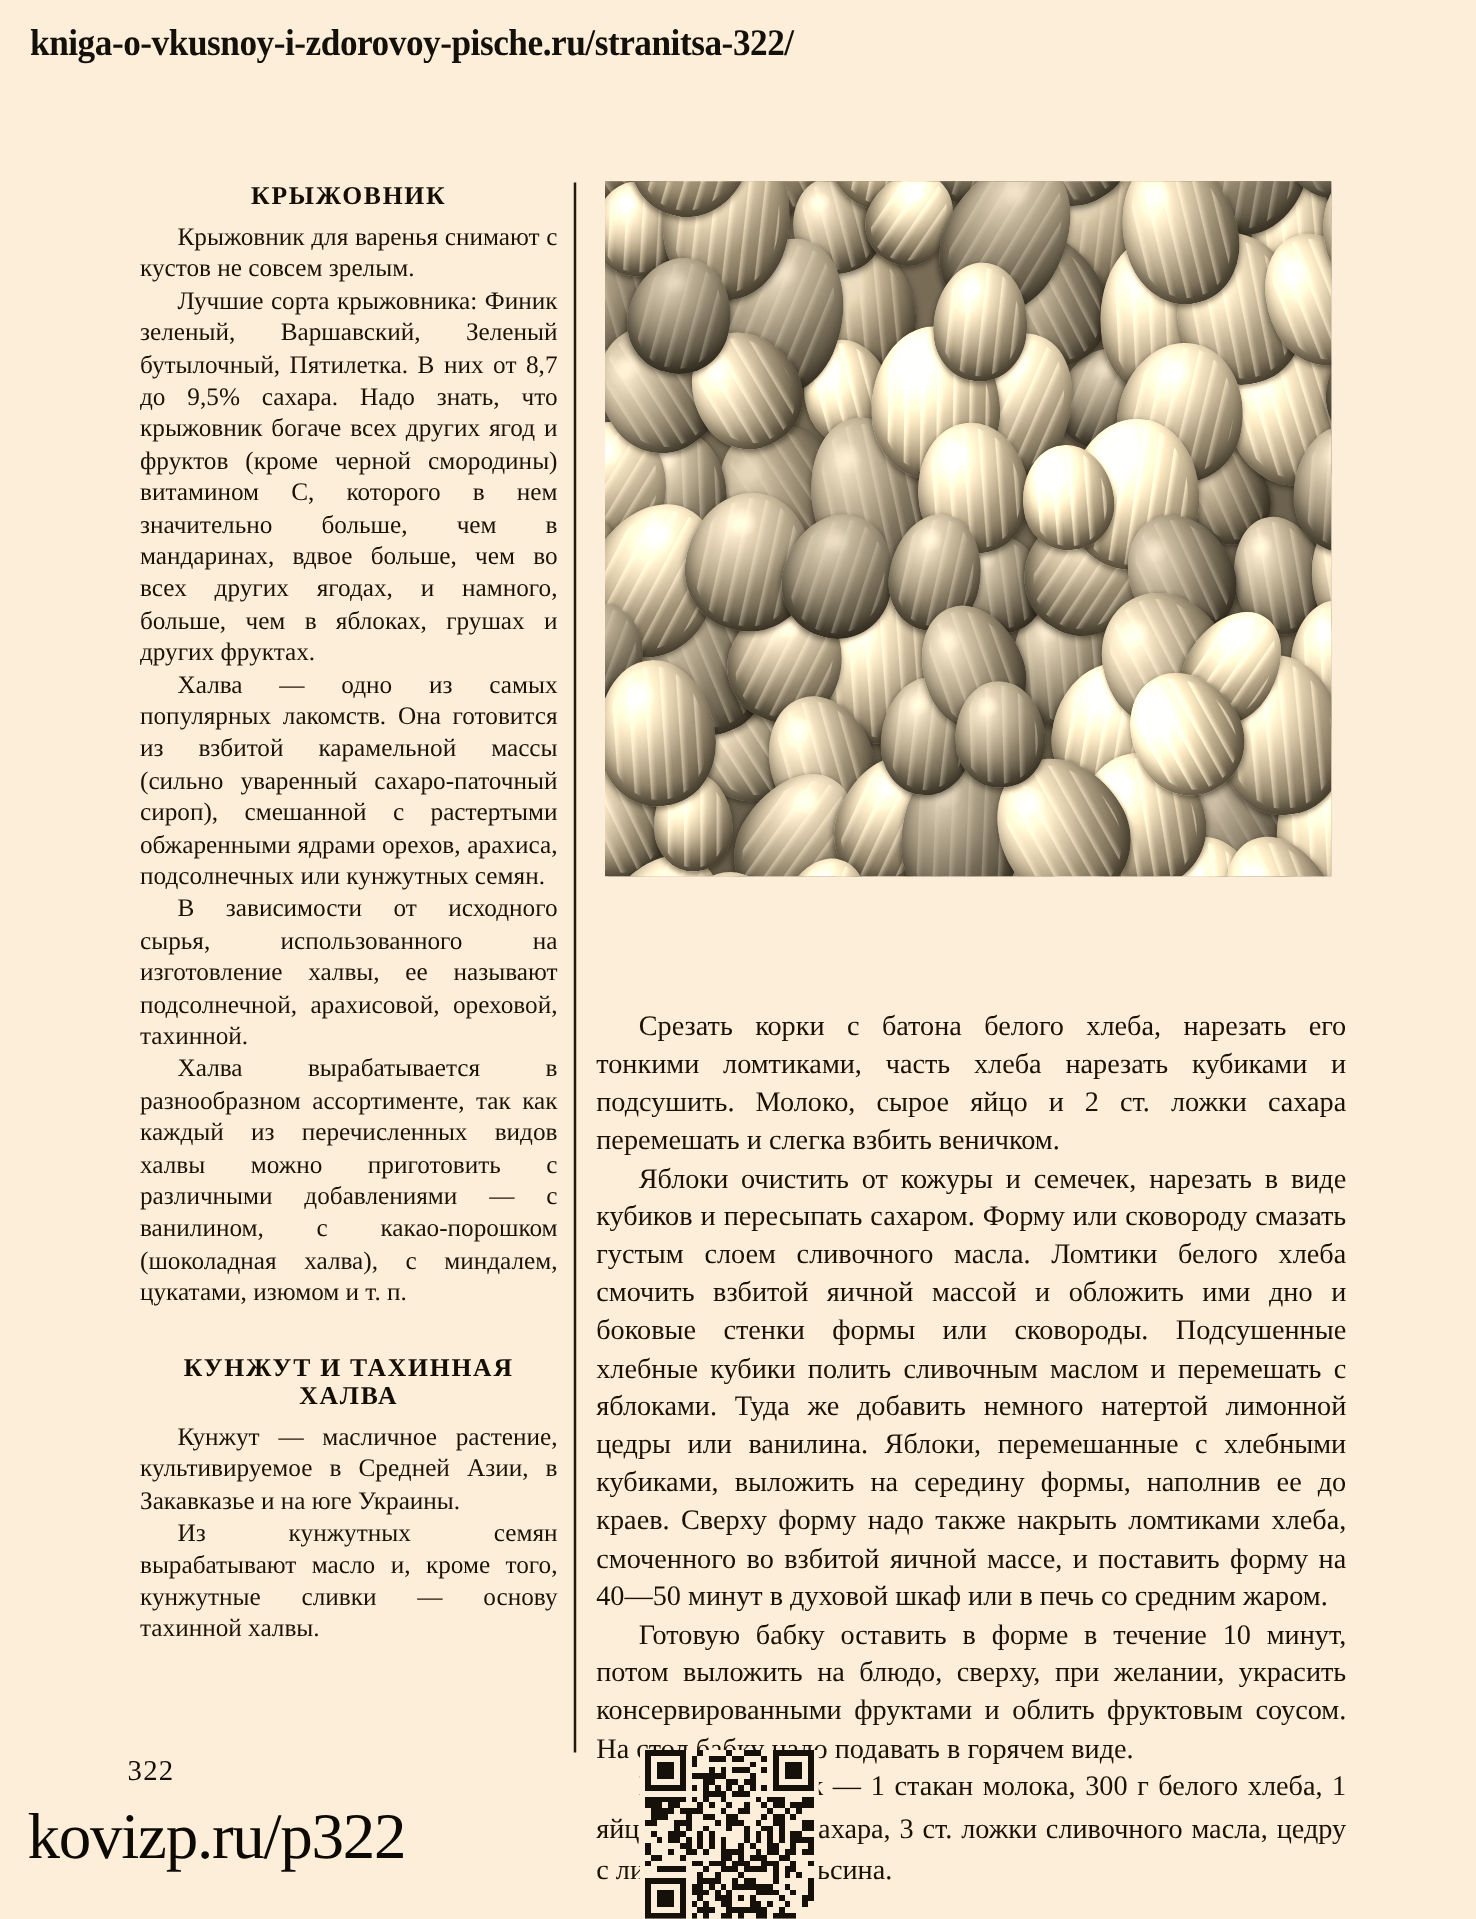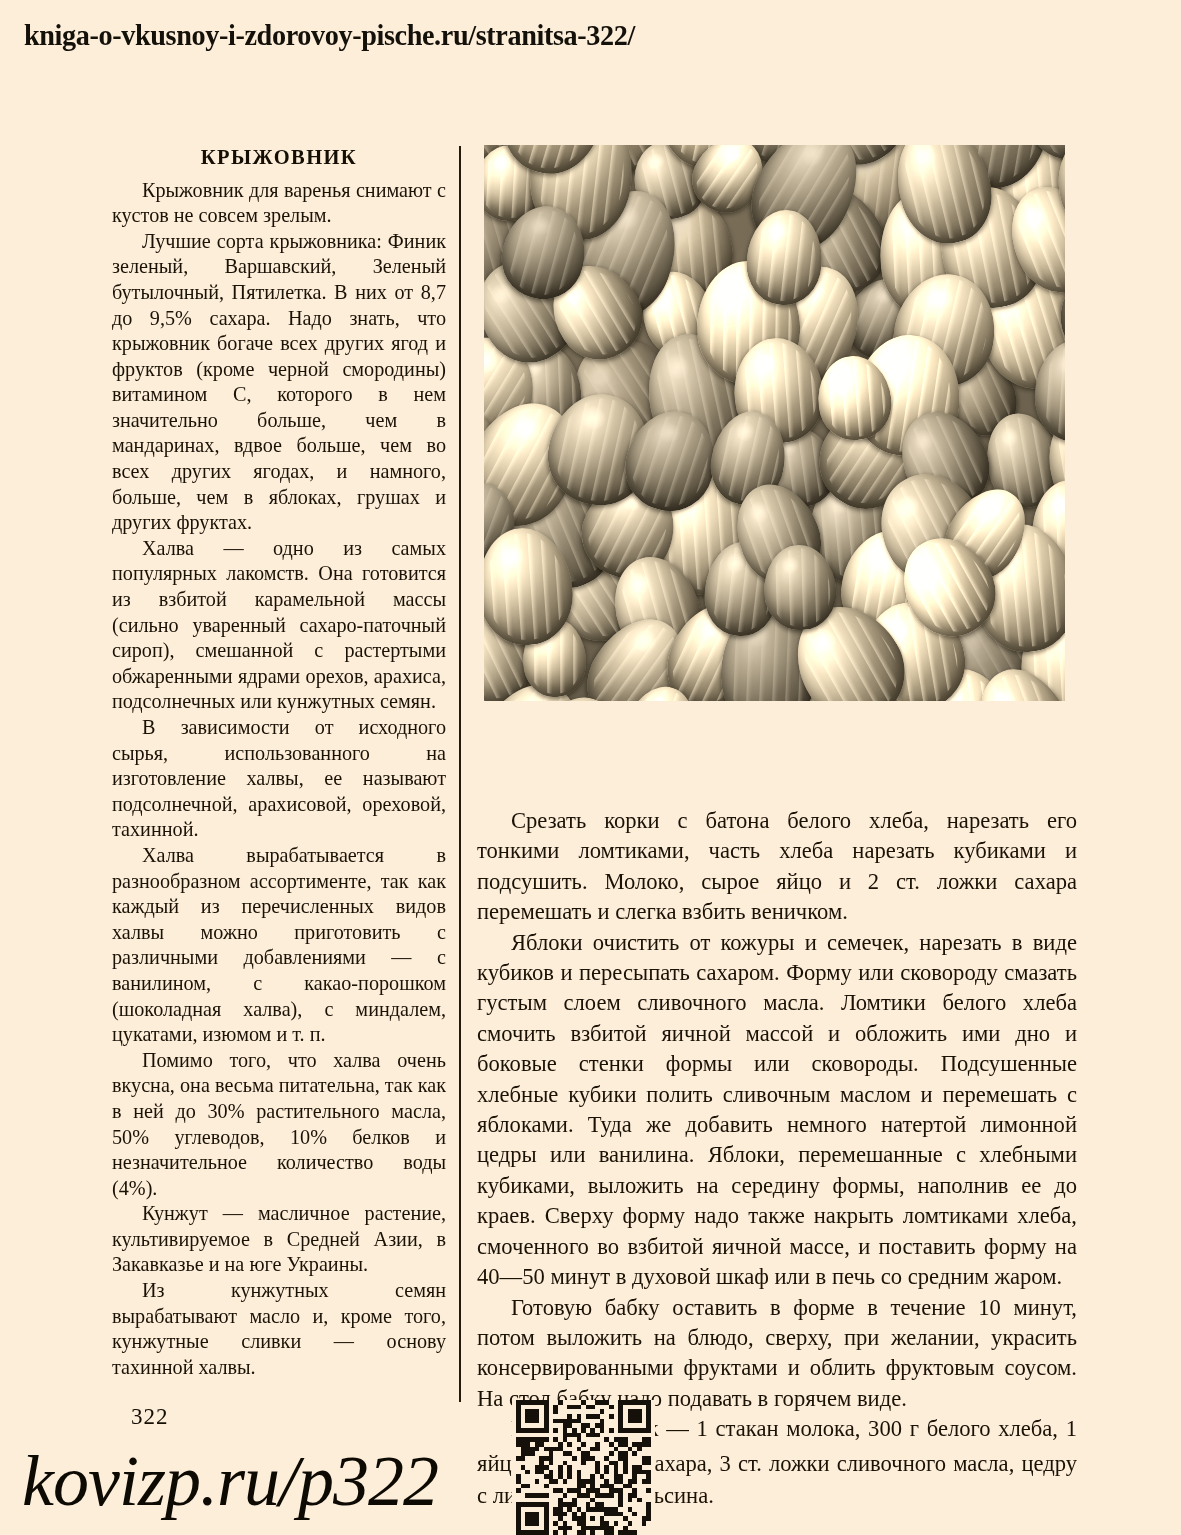--- a/index.html
+++ b/index.html
@@ -165,35 +165,34 @@
     text-indent: 34px;
     color: #1b1206;
   }
   .frac { font-size: 0.95em; }
   .frac sup { font-size: 0.72em; vertical-align: 0.42em; }
   .frac sub { font-size: 0.72em; vertical-align: 0.02em; }
 
   
   #page-number {
     position: absolute;
-    left: 131px;
+    left: 102px;
     top: 1404px;
     font-size: 23px;
     letter-spacing: 1px;
     color: #140e04;
   }
   #footer-url {
     position: absolute;
     left: 22px;
     top: 1440px;
-    font-size: 72px;
+    font-size: 52px;
     letter-spacing: -1px;
     color: #0d0a04;
     white-space: nowrap;
-    font-style: italic;
   }
   #qr-code {
     position: absolute;
     left: 512px;
     top: 1400px;
     width: 143px;
     height: 135px;
     background: #fdeeda;
   }
   #qr-code svg { display: block; }
@@ -209,22 +208,22 @@
 
   <div id="left-column">
 
     <h2 class="lc-head">КРЫЖОВНИК</h2>
     <p class="lc-p">Крыжовник для варенья снимают с кустов не совсем зрелым.</p>
     <p class="lc-p">Лучшие сорта крыжовника: Финик зеленый, Варшавский, Зеленый бутылочный, Пятилетка. В них от 8,7 до 9,5% сахара. Надо знать, что крыжовник богаче всех других ягод и фруктов (кроме черной смородины) витамином С, которого в нем значительно больше, чем в мандаринах, вдвое больше, чем во всех других ягодах, и намного, больше, чем в яблоках, грушах и других фруктах.</p>
 
     <p class="lc-p">Халва — одно из самых популярных лакомств. Она готовится из взбитой карамельной массы (сильно уваренный сахаро-паточный сироп), смешанной с растертыми обжаренными ядрами орехов, арахиса, подсолнечных или кунжутных семян.</p>
     <p class="lc-p">В зависимости от исходного сырья, использованного на изготовление халвы, ее называют подсолнечной, арахисовой, ореховой, тахинной.</p>
     <p class="lc-p">Халва вырабатывается в разнообразном ассортименте, так как каждый из перечисленных видов халвы можно приготовить с различными добавлениями — с ванилином, с какао-порошком (шоколадная халва), с миндалем, цукатами, изюмом и т. п.</p>
-    <p class="lc-p">Помимо того, что халва очень вкусна, она весьма питательна, так как в ней до 30% растительного масла, 50% углеводов, 10% белков и незначительное количество воды (4%).</p>
-
+
+    <h2 class="lc-head spaced2">КУНЖУТ И ТАХИННАЯ ХАЛВА</h2>
     <p class="lc-p">Кунжут — масличное растение, культивируемое в Средней Азии, в Закавказье и на юге Украины.</p>
     <p class="lc-p">Из кунжутных семян вырабатывают масло и, кроме того, кунжутные сливки — основу тахинной халвы.</p>
 
   </div>
 
   <div id="photo">
     <div class="berry-field" id="berry-field">
         <div class="berry" style="width: 94.2888px; height: 103.266px; left: -47.5759px; top: -86.7221px; transform: rotate(-35.9deg); filter: brightness(1.12); z-index: 0;"></div>
         <div class="berry" style="width: 97.7003px; height: 128.386px; left: 21.0874px; top: -99.1186px; transform: rotate(14.5deg); filter: brightness(1.14); z-index: 8;"></div>
         <div class="berry" style="width: 97.6829px; height: 120.957px; left: 85.9605px; top: -93.0079px; transform: rotate(-28.2deg); filter: brightness(1.21); z-index: 0;"></div>

